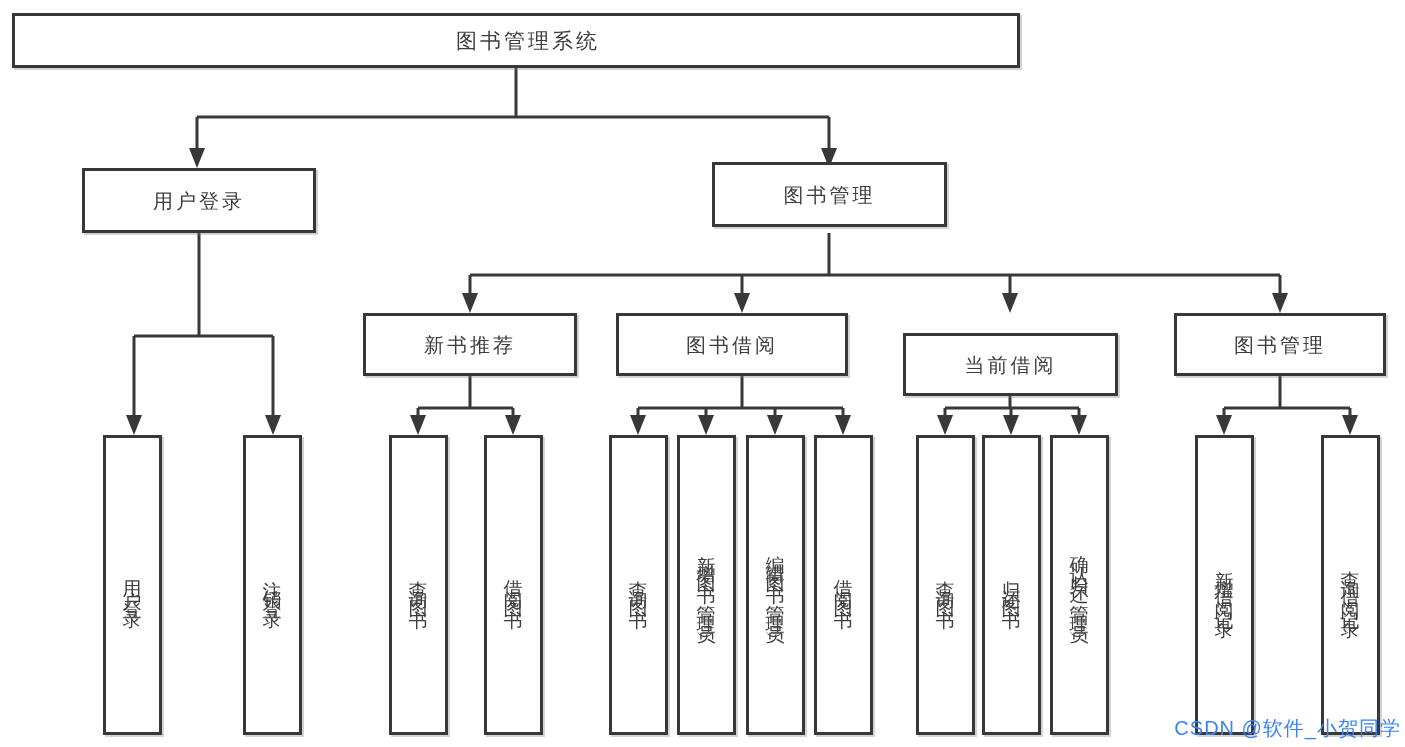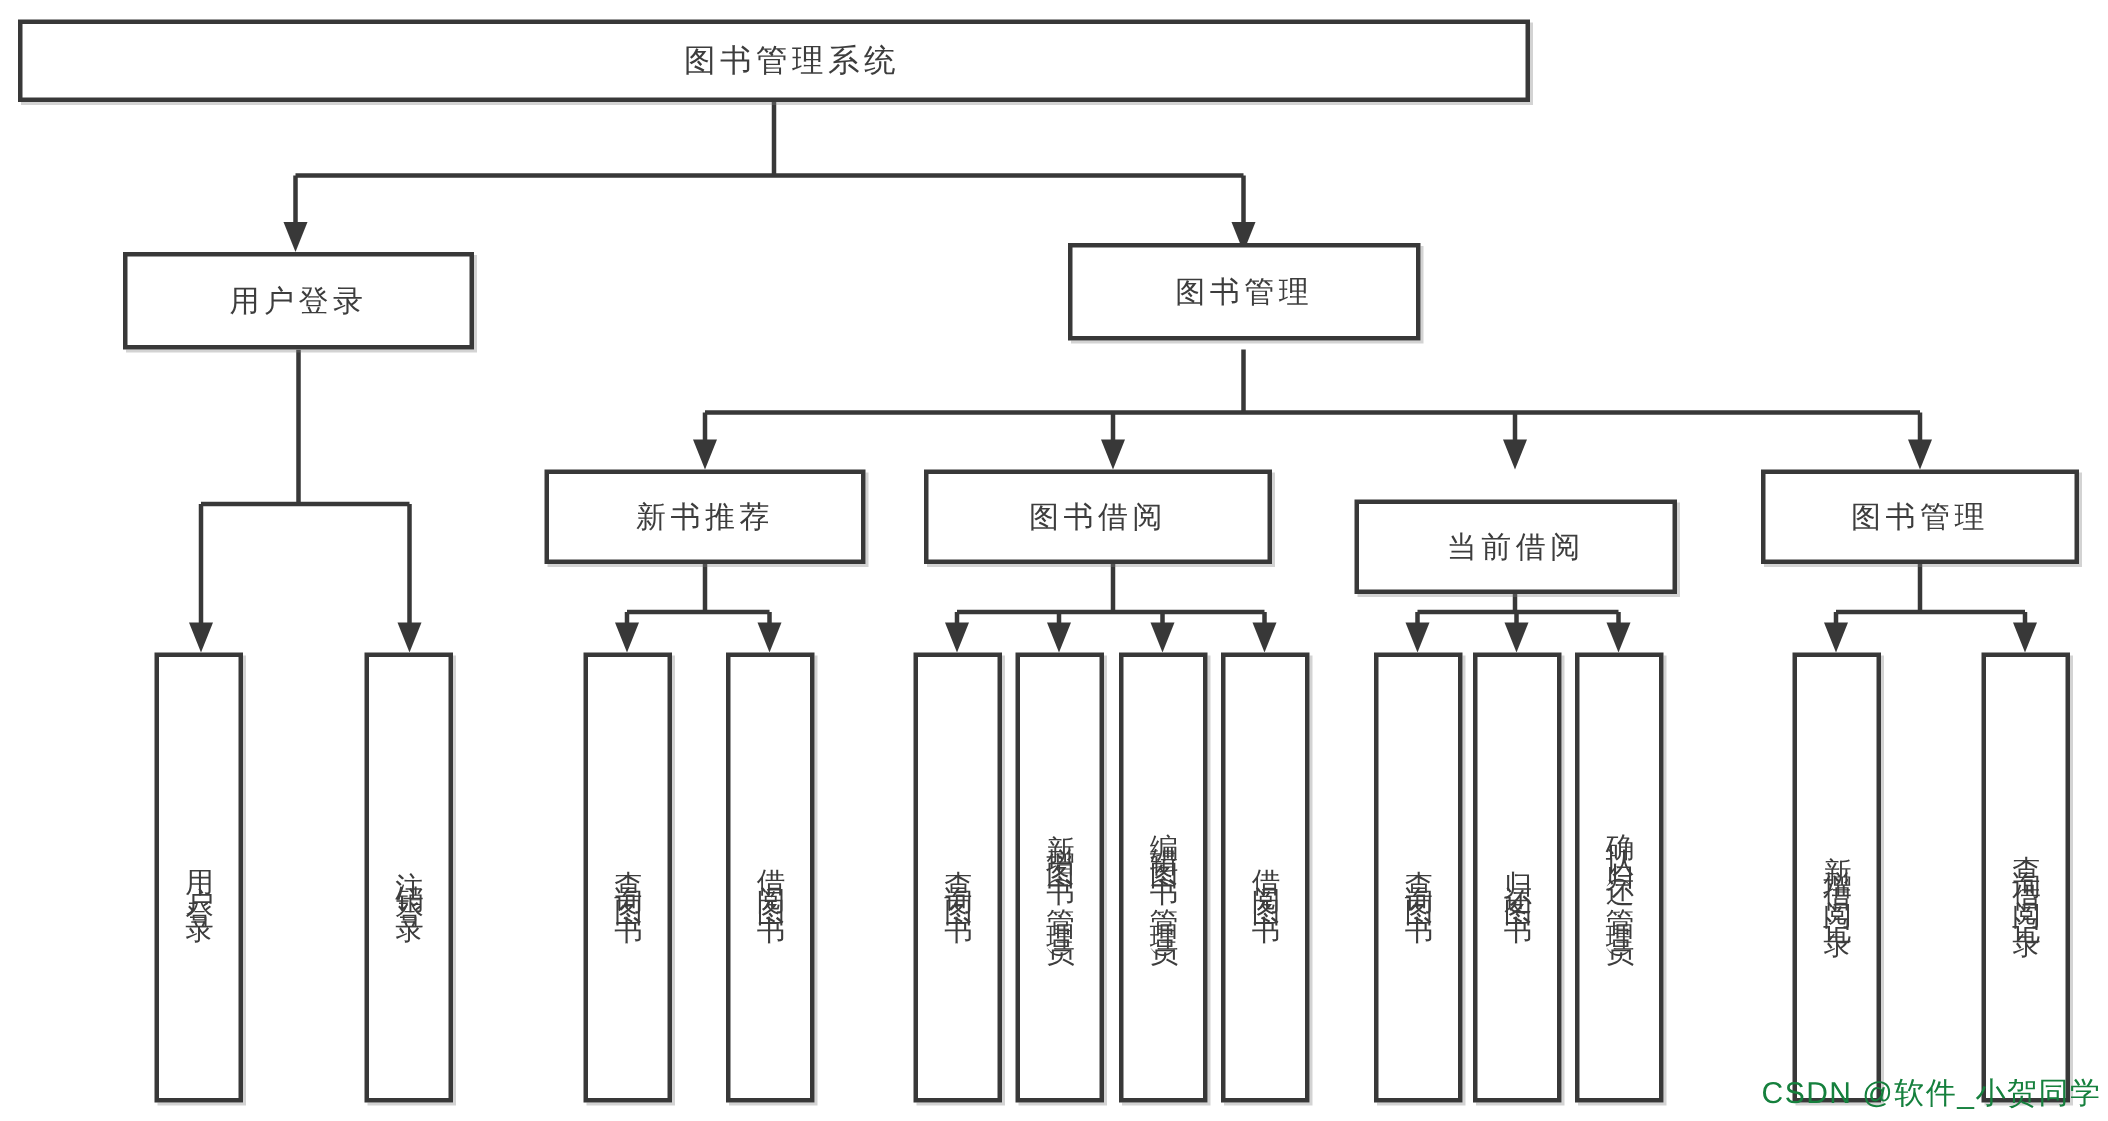--- a/index.html
+++ b/index.html
@@ -41,21 +41,21 @@
     letter-spacing: 10px;
     line-height: 1;
     white-space: normal;
     padding: 4px 0;
   }
   .watermark {
     position: absolute;
     right: 4px;
     bottom: 5px;
     font-size: 20px;
-    color: #15803d;
+    color: #3b82f6;
     letter-spacing: 1px;
     z-index: 5;
   }
 </style>
 </head>
 <body>
 
 <div class="canvas">
 
   <svg class="connectors" viewBox="0 0 1405 747" xmlns="http://www.w3.org/2000/svg">

